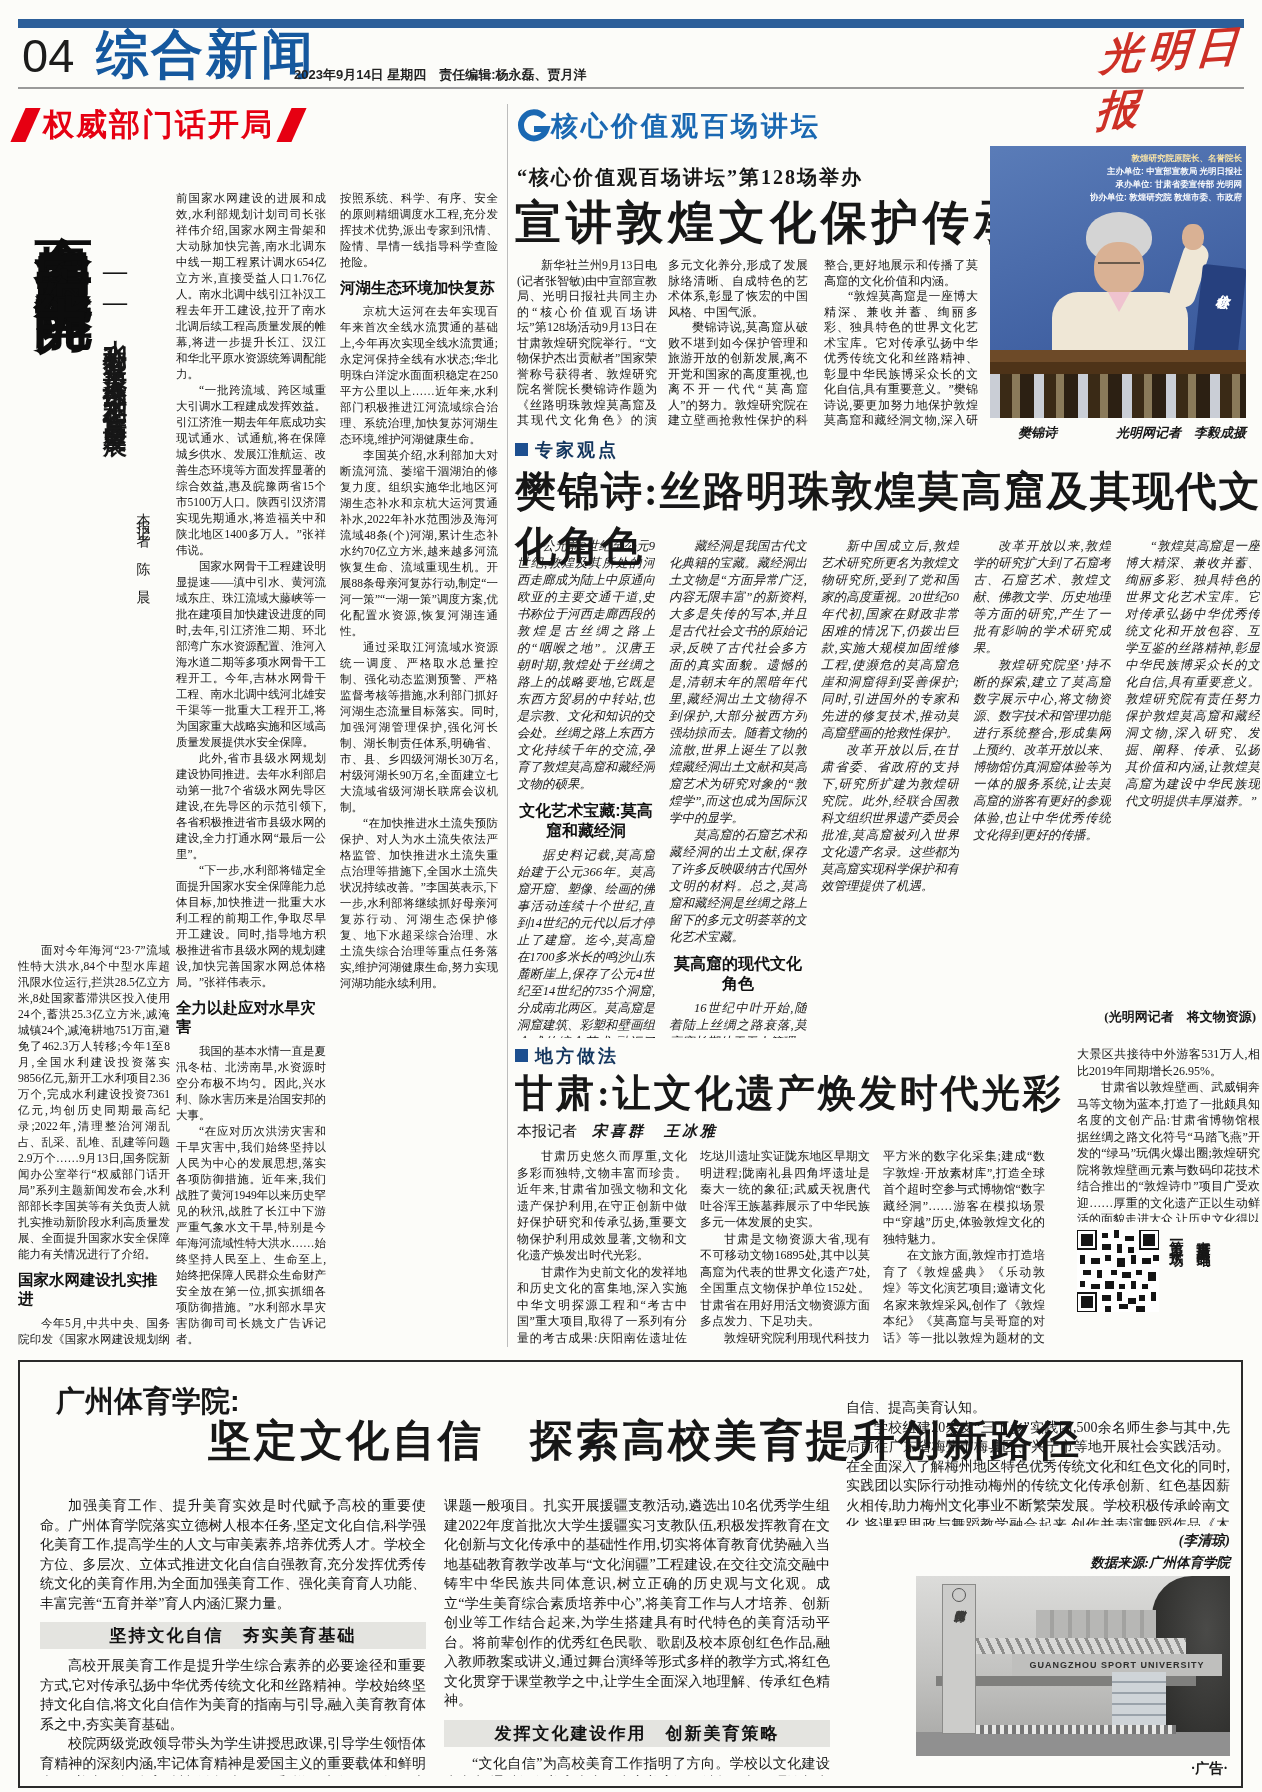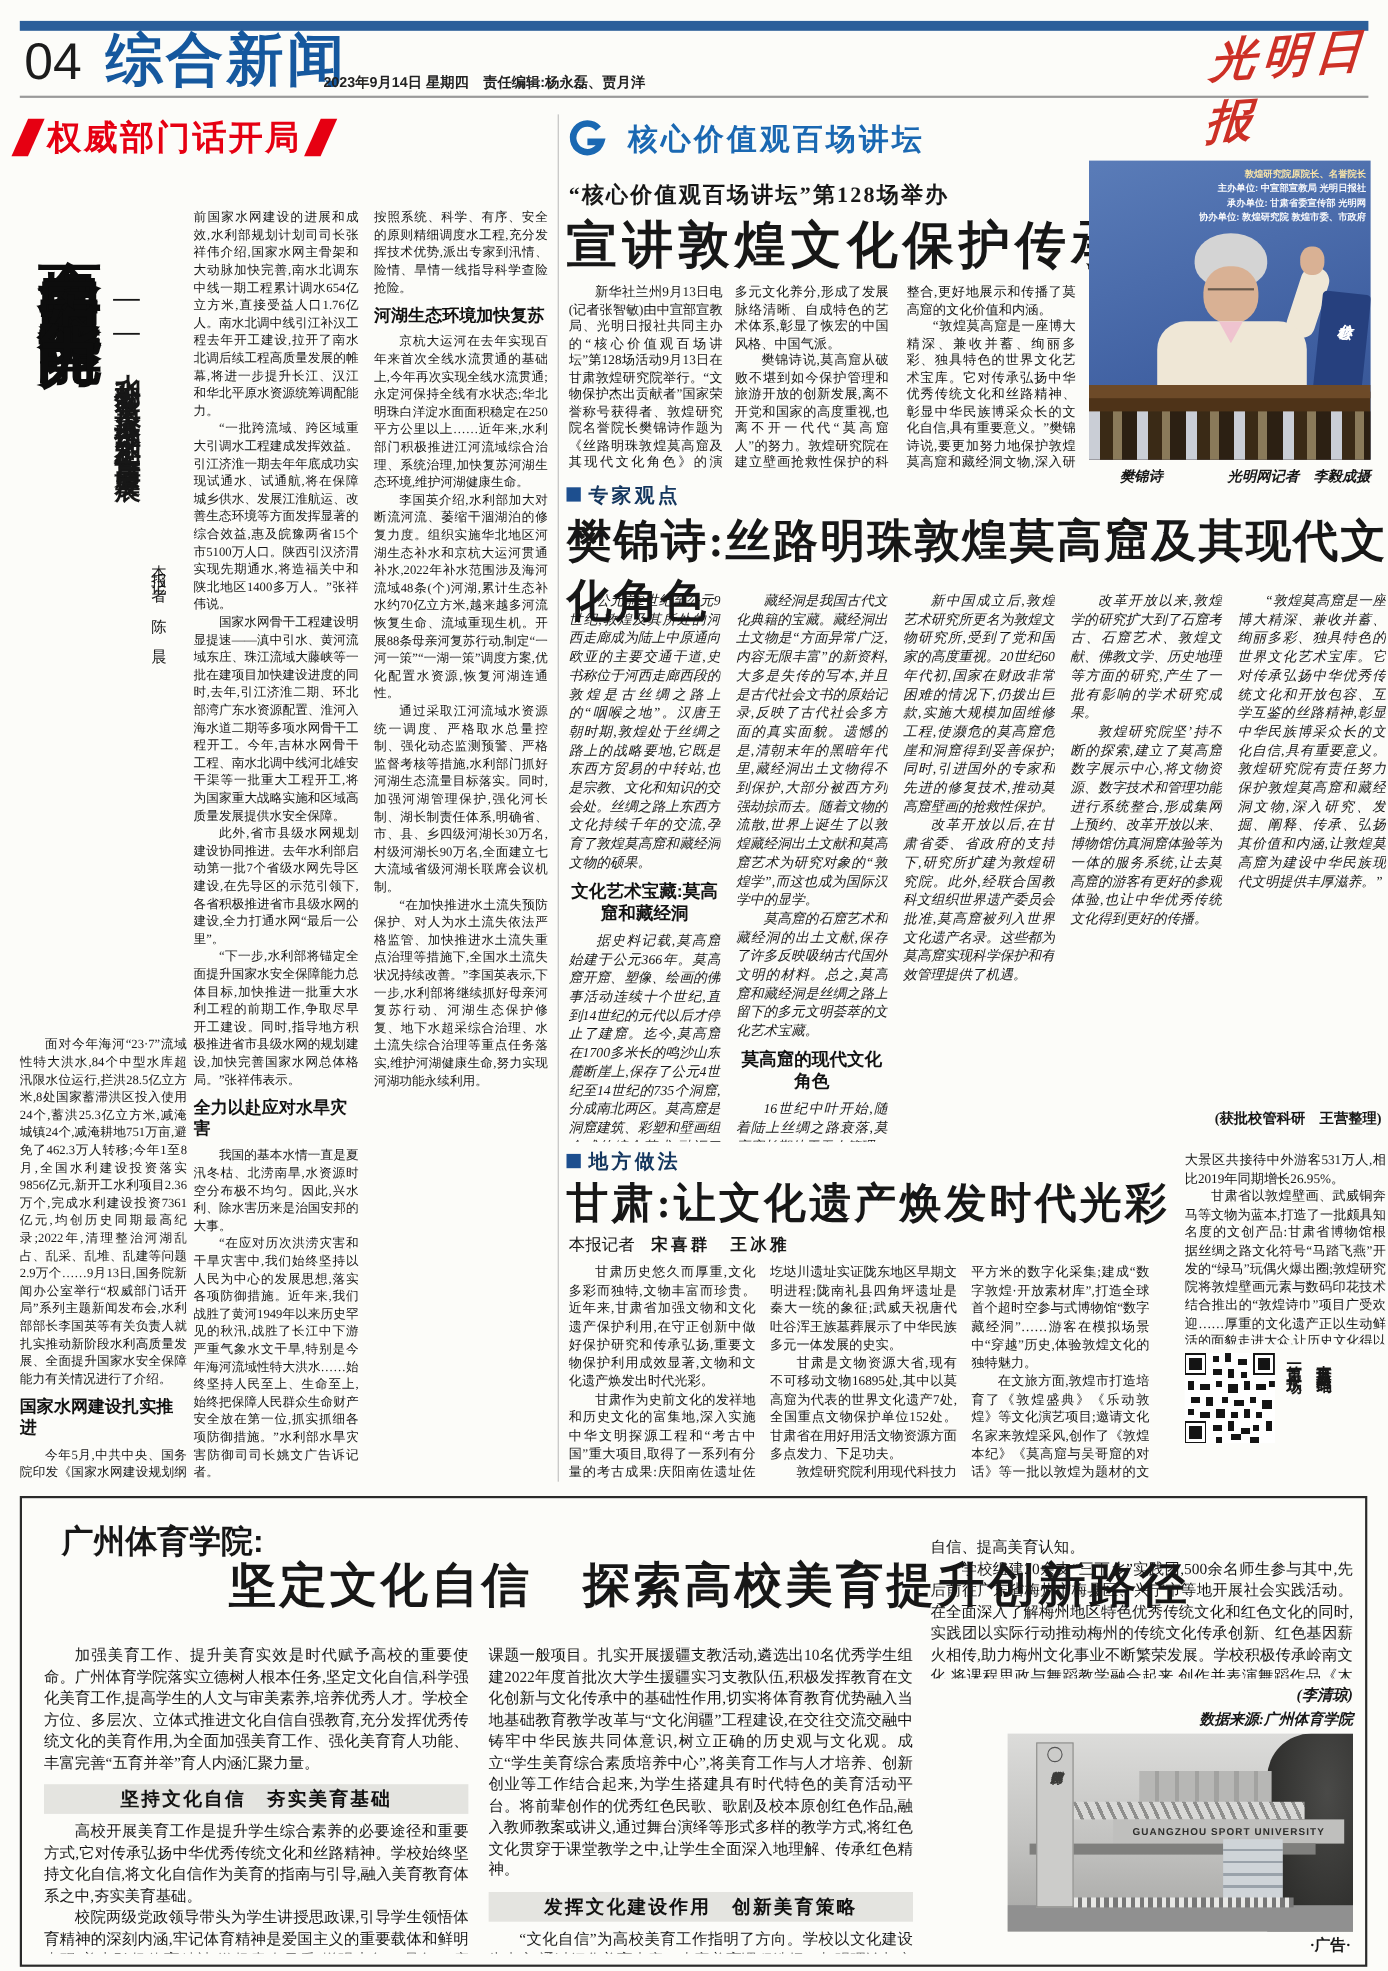--- a/index.html
+++ b/index.html
@@ -30,21 +30,21 @@
   .slash{width:15px;height:34px;background:#e60012;transform:skewX(-24deg);}
   .banner-text{font-family:"Liberation Sans",sans-serif;font-size:31px;font-weight:900;color:#e60012;letter-spacing:2px;}
   .v-head{left:24px;top:190px;height:760px;writing-mode:vertical-rl;text-orientation:upright;
           font-size:58px;font-weight:900;letter-spacing:5px;color:#0d0d0d;}
   .v-sub{left:99px;top:258px;height:696px;writing-mode:vertical-rl;text-orientation:upright;
          font-size:24px;font-weight:700;letter-spacing:5px;}
   .v-byline{left:134px;top:502px;height:260px;writing-mode:vertical-rl;text-orientation:upright;
             font-size:14px;letter-spacing:7px;}
   .vdiv{left:507px;top:104px;width:1px;height:1243px;background:#bdbdbd;}
   
-  .forum-logo{left:515px;top:108px;display:flex;align-items:center;gap:20px;}
+  .forum-logo{left:515px;top:108px;display:flex;align-items:center;gap:0;}
   .forum-logo-text{font-family:"Liberation Sans",sans-serif;font-size:27px;font-weight:900;color:#1a68b2;letter-spacing:3px;}
   .kicker{left:517px;top:164px;font-size:20px;font-weight:600;letter-spacing:2px;}
   .forum-head{left:515px;top:192px;font-size:46px;font-weight:900;letter-spacing:5px;}
   .photo1{left:990px;top:146px;width:256px;height:272px;background:linear-gradient(160deg,#5a7cb8,#3d5d9f 70%,#35538f);overflow:hidden;}
   .p1-lines{position:absolute;left:6px;top:6px;right:4px;text-align:right;color:#ffe9a8;
             font-family:"Liberation Sans",sans-serif;font-size:8.5px;line-height:13px;font-weight:700;opacity:.95;}
   .p1-lines .wt{color:#fff;}
   .p1-hair{position:absolute;left:96px;top:66px;width:66px;height:50px;background:#d4d4d4;border-radius:50% 50% 45% 45%;}
   .p1-face{position:absolute;left:104px;top:96px;width:50px;height:52px;background:#d9b194;border-radius:46%;}
   .p1-glasses{position:absolute;left:108px;top:116px;width:42px;height:9px;border-top:2px solid #6a5a4c;}
@@ -62,21 +62,21 @@
   .caption-row{left:990px;top:424px;width:256px;display:flex;justify-content:space-between;
                font-size:13px;font-weight:700;font-style:italic;}
   
   .sq{display:inline-block;width:13px;height:13px;background:#1d4f8f;margin-right:7px;}
   .slabel{font-family:"Liberation Sans",sans-serif;font-size:18px;font-weight:900;letter-spacing:3px;color:#14365e;}
   .expert-head{left:515px;top:464px;font-size:41px;font-weight:900;letter-spacing:2px;}
   .signoff{left:1020px;top:1008px;width:236px;text-align:right;font-size:13px;font-weight:700;}
   
   .gansu-head{left:515px;top:1068px;font-size:38px;font-weight:900;letter-spacing:3px;}
   .gansu-byline{left:517px;top:1122px;font-size:15px;}
-  .gansu-byline b{letter-spacing:3px;}
+  .gansu-byline b{font-style:italic;letter-spacing:3px;}
   .qrblock{left:1077px;top:1230px;display:flex;gap:9px;}
   .qr{width:82px;height:82px;background:#fff;}
   .qlabel{writing-mode:vertical-rl;text-orientation:upright;font-family:"Liberation Sans",sans-serif;
           font-size:14px;font-weight:700;letter-spacing:2px;height:104px;}
   
   .adbox{left:18px;top:1360px;width:1221px;height:424px;border:2px solid #2b2b2b;background:#fcfcf9;}
   .ad-org{left:56px;top:1382px;font-family:"Liberation Sans",sans-serif;font-size:29px;font-weight:900;}
   .ad-head{left:208px;top:1412px;font-size:43px;font-weight:900;letter-spacing:3px;}
   .acol{font-size:14px;line-height:19.5px;}
   .acol .col-h{background:#e4e4e0;text-align:center;font-size:17px;padding:3px 0;margin:9px 0 7px;letter-spacing:2px;}
@@ -214,21 +214,21 @@
       <p class="col-p">新中国成立后,敦煌艺术研究所更名为敦煌文物研究所,受到了党和国家的高度重视。20世纪60年代初,国家在财政非常困难的情况下,仍拨出巨款,实施大规模加固维修工程,使濒危的莫高窟危崖和洞窟得到妥善保护;同时,引进国外的专家和先进的修复技术,推动莫高窟壁画的抢救性保护。</p>
       <p class="col-p">改革开放以后,在甘肃省委、省政府的支持下,研究所扩建为敦煌研究院。此外,经联合国教科文组织世界遗产委员会批准,莫高窟被列入世界文化遗产名录。这些都为莫高窟实现科学保护和有效管理提供了机遇。</p>
     </div>
   <div class="abs col ecol" style="left:973px;top:538px;width:138px;height:500px;">
       <p class="col-p">改革开放以来,敦煌学的研究扩大到了石窟考古、石窟艺术、敦煌文献、佛教文学、历史地理等方面的研究,产生了一批有影响的学术研究成果。</p>
       <p class="col-p">敦煌研究院坚’持不断的探索,建立了莫高窟数字展示中心,将文物资源、数字技术和管理功能进行系统整合,形成集网上预约、改革开放以来、博物馆仿真洞窟体验等为一体的服务系统,让去莫高窟的游客有更好的参观体验,也让中华优秀传统文化得到更好的传播。</p>
     </div>
   <div class="abs col ecol" style="left:1125px;top:538px;width:135px;height:462px;">
       <p class="col-p">“敦煌莫高窟是一座博大精深、兼收并蓄、绚丽多彩、独具特色的世界文化艺术宝库。它对传承弘扬中华优秀传统文化和开放包容、互学互鉴的丝路精神,彰显中华民族博采众长的文化自信,具有重要意义。敦煌研究院有责任努力保护敦煌莫高窟和藏经洞文物,深入研究、发掘、阐释、传承、弘扬其价值和内涵,让敦煌莫高窟为建设中华民族现代文明提供丰厚滋养。”</p>
     </div>
-  <div class="abs signoff">(获批校管科研　王营整理)</div>
+  <div class="abs signoff">(光明网记者　将文物资源)</div>
 
   <div class="abs" style="left:515px;top:1044px;">
     <span class="sq"></span><span class="slabel">地方做法</span>
   </div>
   <div class="abs gansu-head">甘肃:让文化遗产焕发时代光彩</div>
   <div class="abs gansu-byline">
     <span>本报记者</span>　<b>宋喜群　王冰雅</b>
   </div>
   <div class="abs col gcol" style="left:517px;top:1148px;width:170px;height:198px;">
       <p class="col-p">甘肃历史悠久而厚重,文化多彩而独特,文物丰富而珍贵。近年来,甘肃省加强文物和文化遗产保护利用,在守正创新中做好保护研究和传承弘扬,重要文物保护利用成效显著,文物和文化遗产焕发出时代光彩。</p>

